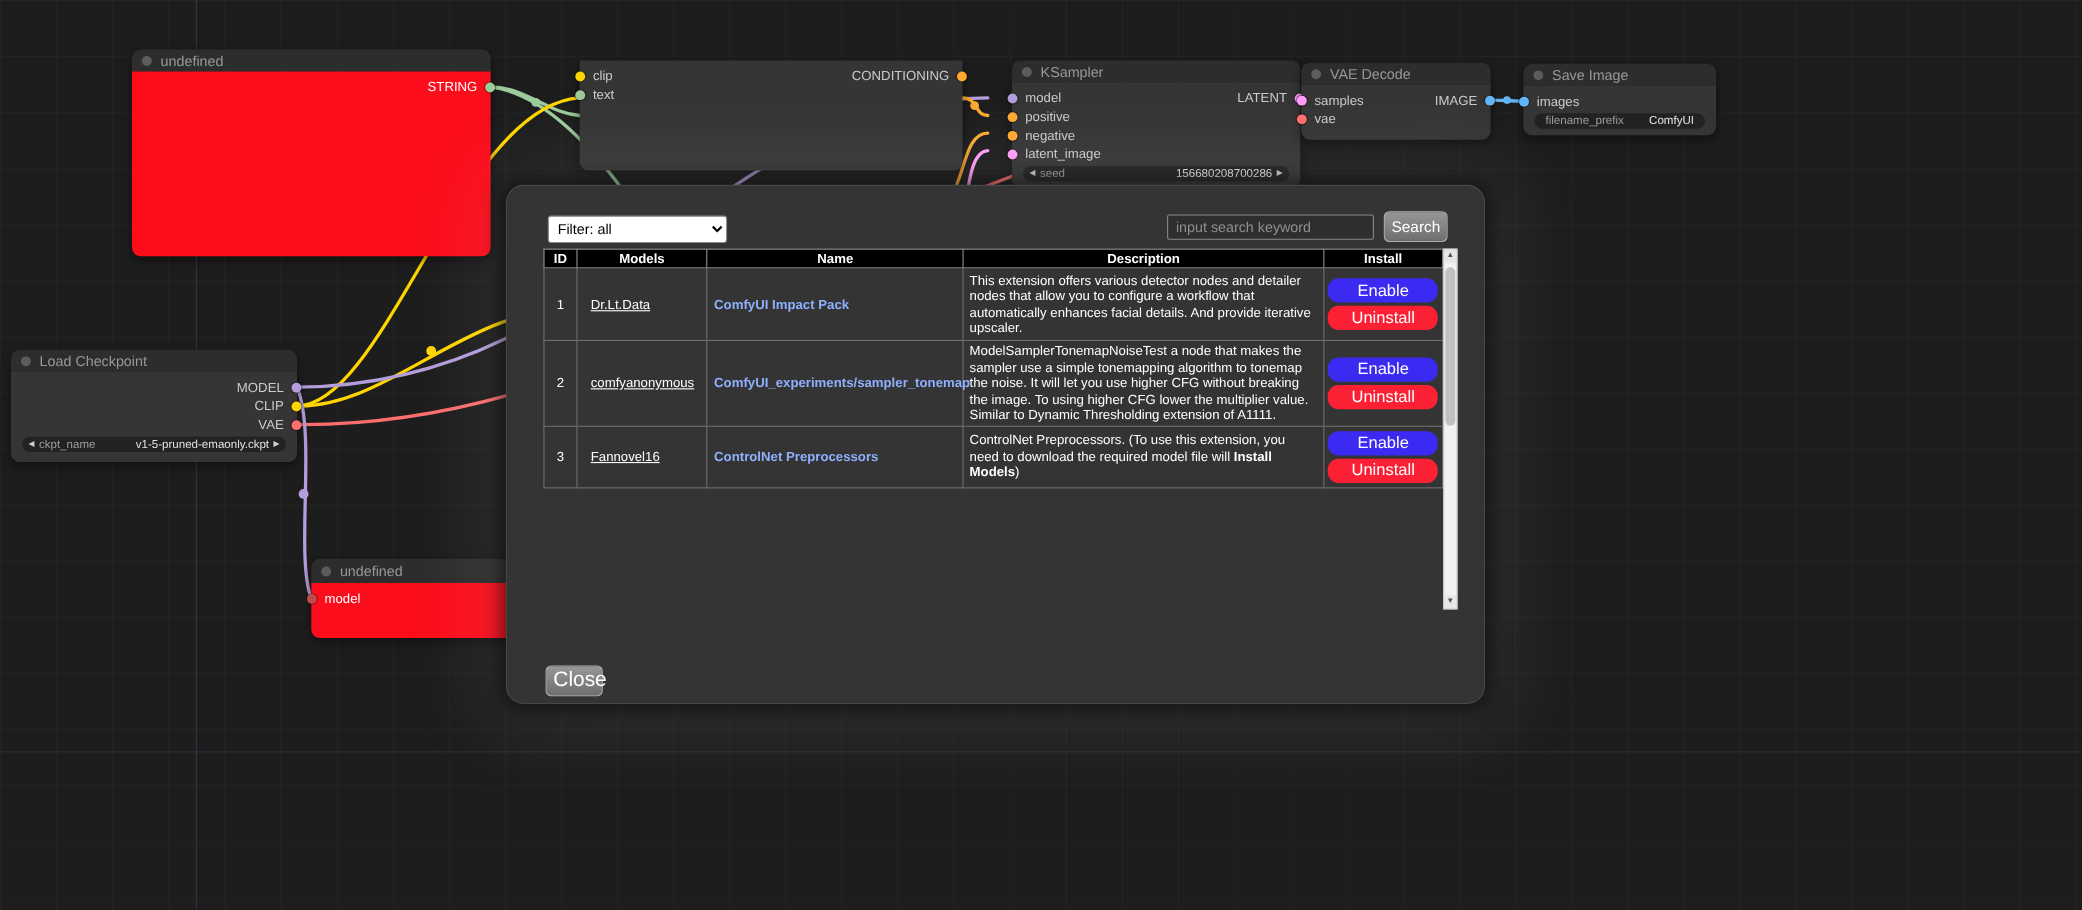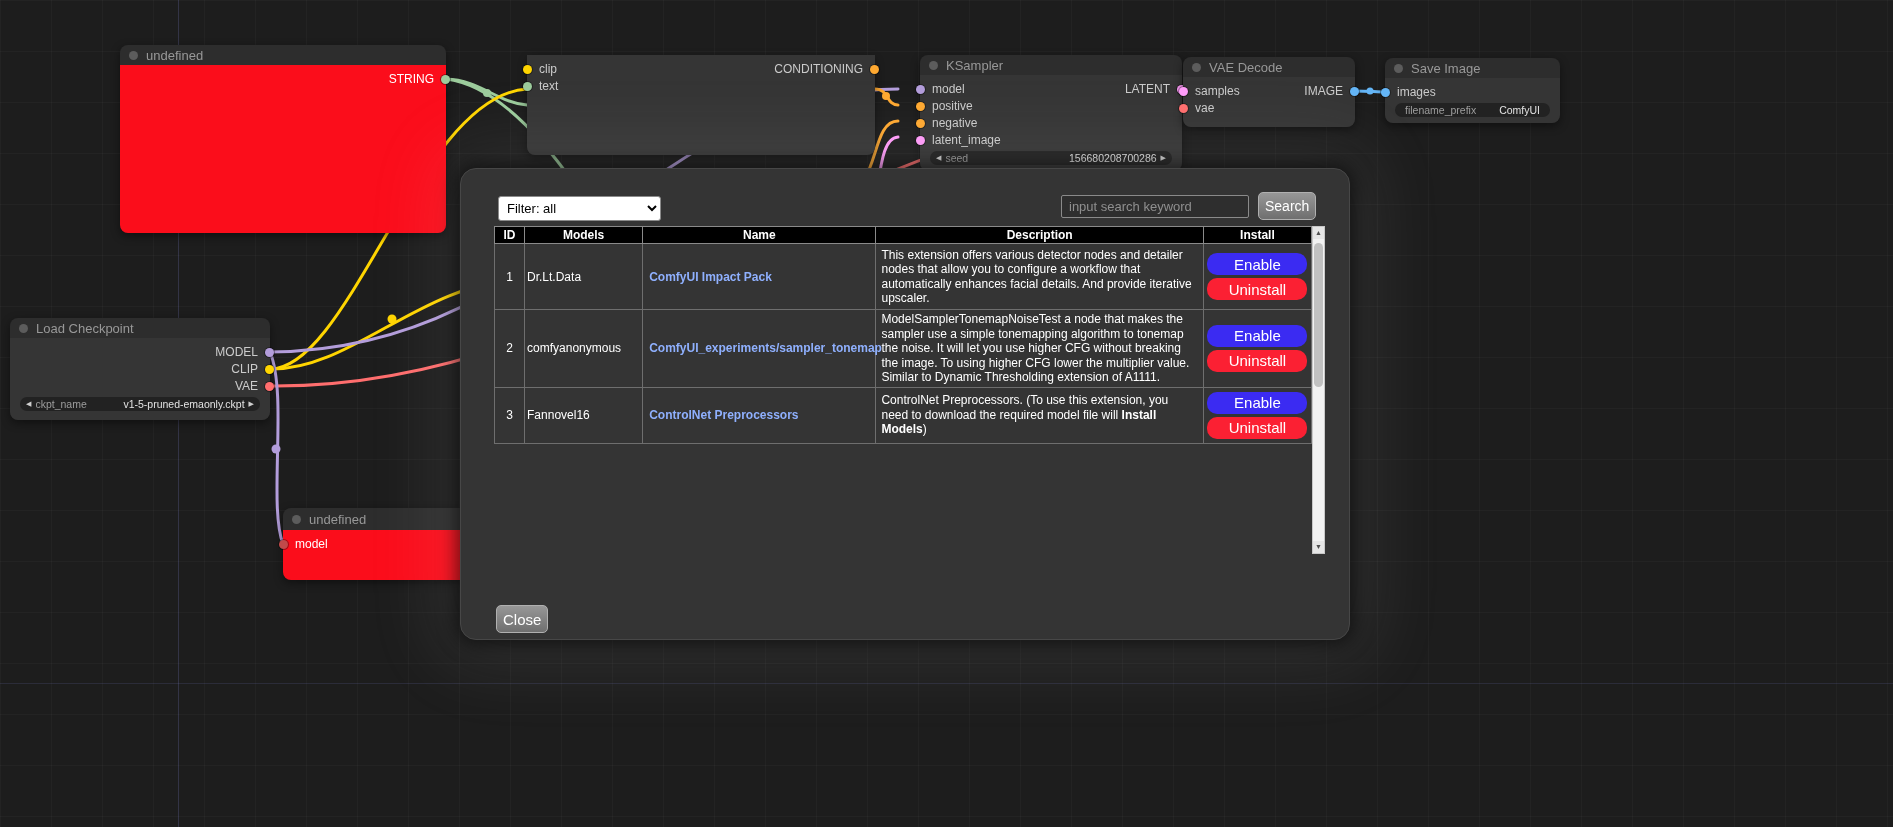--- a/index.html
+++ b/index.html
@@ -72,32 +72,32 @@
     background:#fff;color:#000;border:1px solid #8a8a8a;border-radius:3px;font-size:13px;
     font-family:"Liberation Sans",sans-serif;padding:0 4px;}
   .search-input{position:absolute;left:600px;top:26px;width:188px;height:23px;box-sizing:border-box;
     background:#2e2e2e;border:1px solid #8a8a8a;border-radius:2px;color:#ddd;font-size:13px;
     padding:0 7px;font-family:"Liberation Sans",sans-serif;}
   .search-input::placeholder{color:#8f8f8f;}
   .gray-btn{position:absolute;height:28px;border-radius:5px;border:1px solid #b0b0b0;
     background:linear-gradient(#979797,#6f6f6f);color:#fff;font-size:14px;
     font-family:"Liberation Sans",sans-serif;cursor:pointer;}
   .search-btn{left:797px;top:23px;width:58px;}
-  .close-btn{left:35px;top:436px;width:52px;font-size:15px;}
+  .close-btn{left:35px;top:436px;width:52px;font-size:19px;}
 
   .ext-table{position:absolute;left:33px;top:57px;width:818px;border-collapse:collapse;
     table-layout:fixed;color:#fff;font-size:12px;border:1px solid #8a8a8a;}
   .ext-table th{background:#000;color:#fff;font-weight:bold;height:16px;padding:0;
     border:1px solid #8a8a8a;text-align:center;font-size:12px;}
   .ext-table td{border:1px solid #6e6e6e;vertical-align:middle;padding:0;}
   .ext-table tbody tr:nth-child(1){height:66px;}
   .ext-table tbody tr:nth-child(2){height:74px;}
   .ext-table tbody tr:nth-child(3){height:56px;}
   .c-id{text-align:center;}
-  .c-author{padding:0 2px !important;}
+  .c-author{padding:0 12px !important;text-decoration:underline;}
   .c-name{padding:0 6px !important;}
   .ext-link{color:var(--extension-link,#8fb0fe);font-weight:bold;text-decoration:none;}
   .c-desc{padding:2px 5px !important;line-height:14.5px;font-size:12px;}
   .c-install{text-align:center;}
   .c-install button{display:block;margin:3px auto;width:100px;height:22px;border:none;
     border-radius:10px;color:#fff;font-size:15px;font-family:"Liberation Sans",sans-serif;cursor:pointer;}
   .btn-enable{background:var(--enable-button,#3b2bf2);}
   .btn-uninstall{background:var(--uninstall-button,#fb2033);}
 
   .scrollbar{position:absolute;left:851px;top:57px;width:13px;height:328px;background:#f2f2f2;

